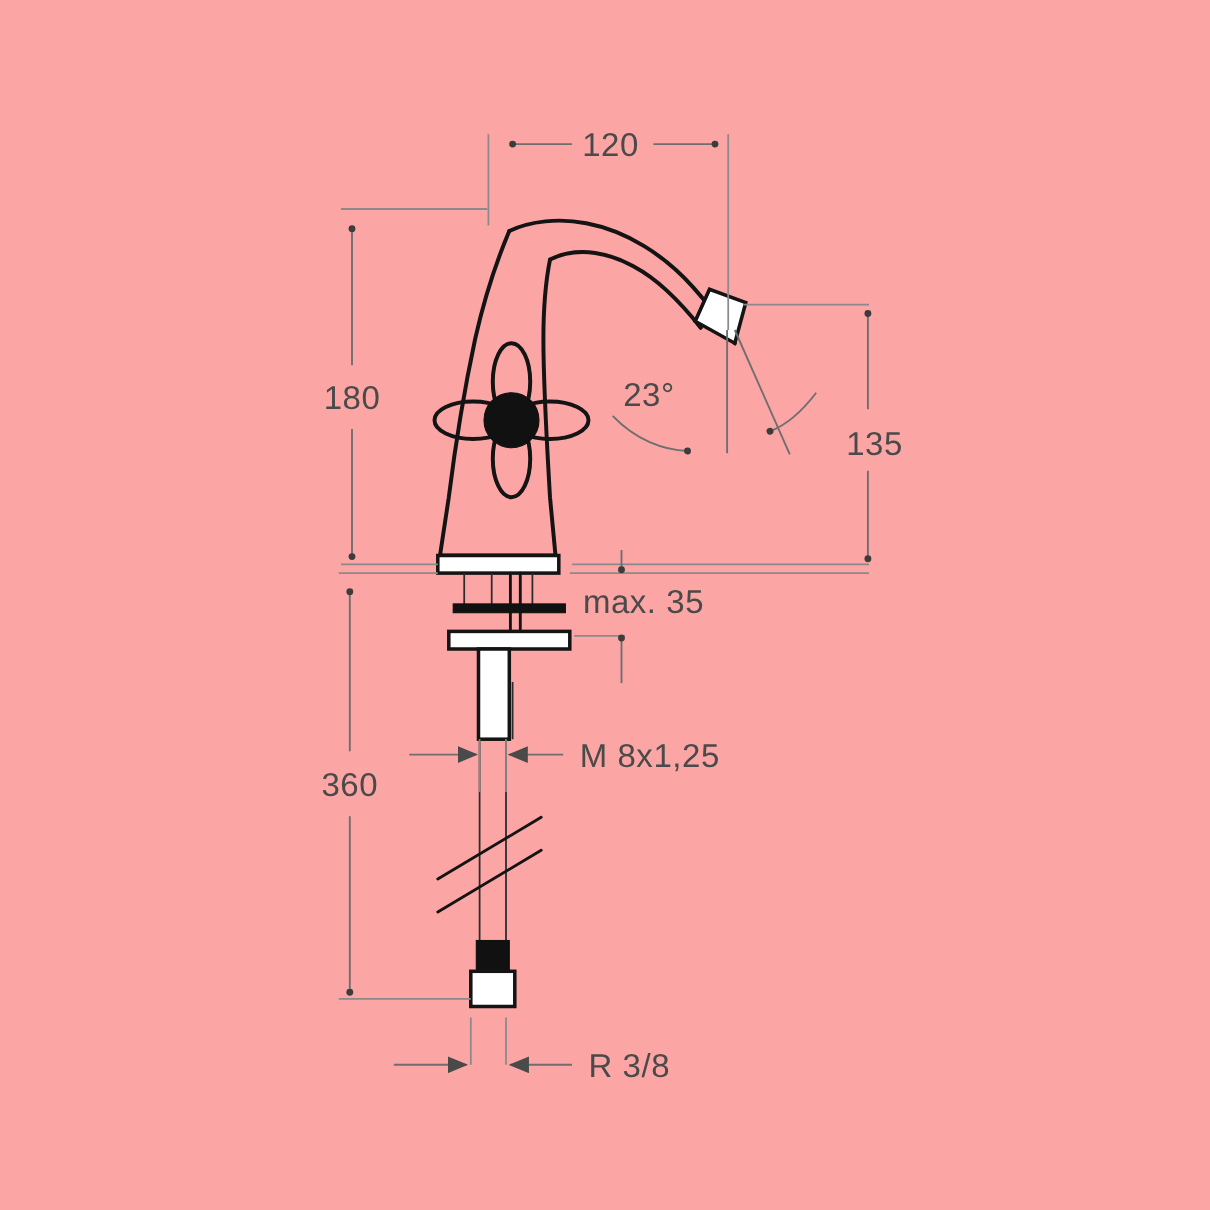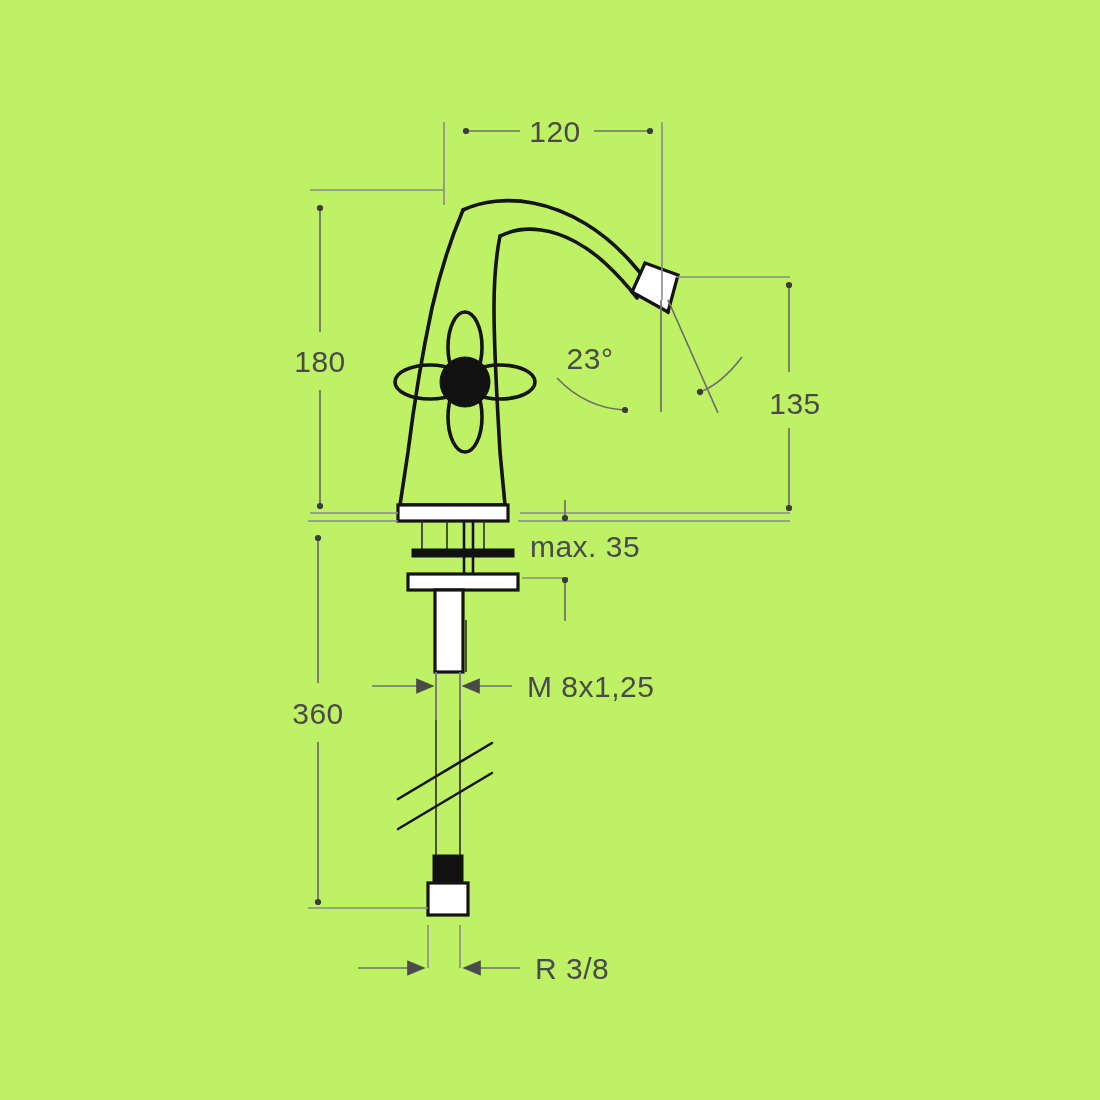--- a/index.html
+++ b/index.html
@@ -10,21 +10,21 @@
   body {
     width: 1100px;
     height: 1100px;
     font-family: "Liberation Sans", sans-serif;
     overflow: hidden;
   }
   #drawing-root {
     position: relative;
     width: 1100px;
     height: 1100px;
-    background: #bef264;
+    background: #fca5a5;
   }
   svg.drawing {
     position: absolute;
     left: 0;
     top: 0;
     width: 1100px;
     height: 1100px;
     display: block;
   }
   .dim-text {

